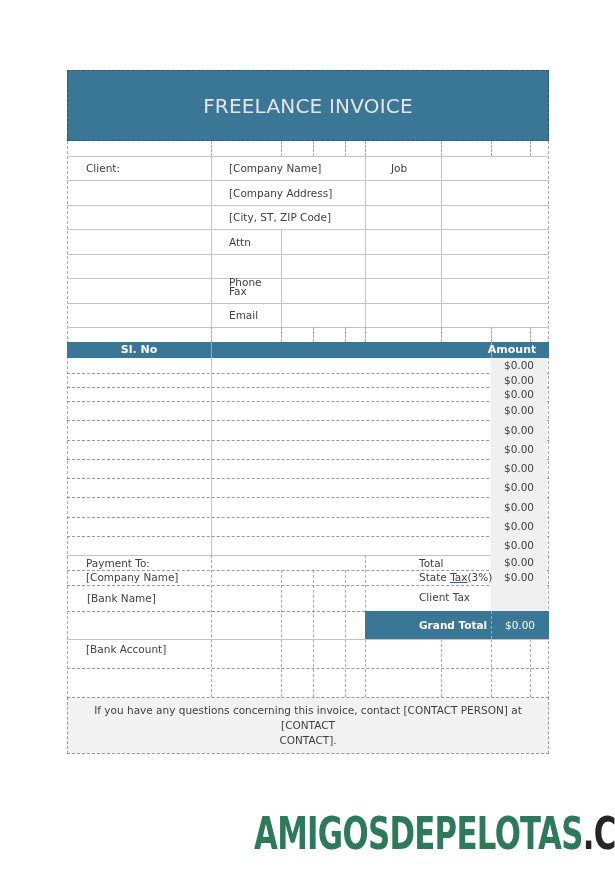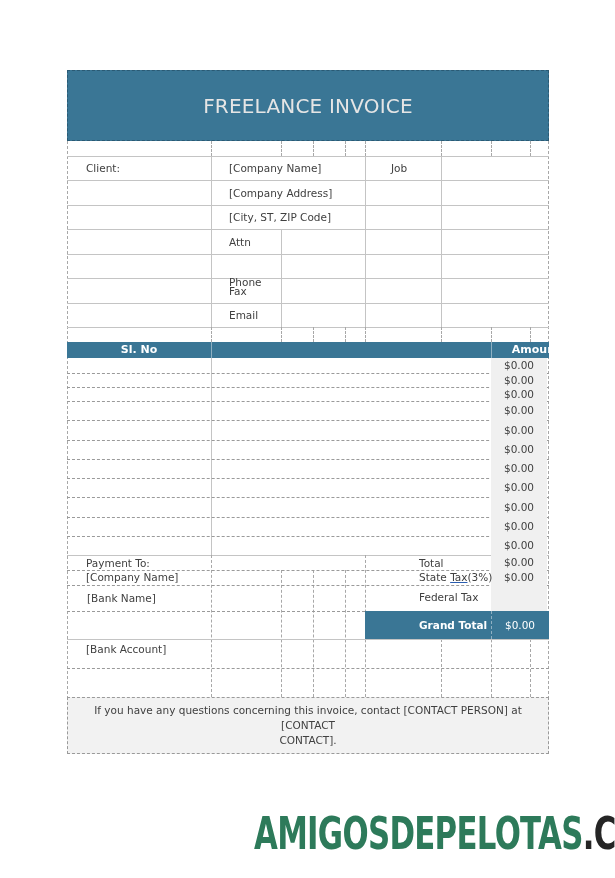--- a/index.html
+++ b/index.html
@@ -100,21 +100,21 @@
     <div class="vdash" style="left:298px;top:257px;height:15px;"></div>
     <div class="vdash" style="left:374px;top:257px;height:15px;"></div>
     <div class="vdash" style="left:424px;top:257px;height:15px;"></div>
     <div class="vdash" style="left:463px;top:257px;height:15px;"></div>
   </div>
 
   <div class="th-bar"></div>
   <div class="vline" style="left:144px;top:272px;height:16px;border-color:#8fb0c2;"></div>
   <div class="vline" style="left:424px;top:272px;height:16px;border-color:#8fb0c2;"></div>
   <span class="th" style="left:0;width:144px;">Sl. No</span>
-  <span class="th" style="left:440px;width:58px;">Amount</span>
+  <span class="th" style="left:416px;width:58px;">Amount</span>
 
   <div>
     <div class="vline" style="left:144px;top:288px;height:197px;"></div>
     <div class="vline" style="left:424px;top:288px;height:197px;"></div>
 
     <div class="amount-cell" style="top:288px;height:15px;line-height:15px;">$0.00</div>
     <div class="hdash" style="left:0;top:303px;width:482px;"></div>
     <div class="amount-cell" style="top:303px;height:14px;line-height:14px;">$0.00</div>
     <div class="hdash" style="left:0;top:317px;width:482px;"></div>
     <div class="amount-cell" style="top:317px;height:14px;line-height:14px;">$0.00</div>
@@ -157,21 +157,21 @@
     <div class="amount-cell" style="top:500px;height:15px;line-height:15px;">$0.00</div>
     <div class="amount-cell" style="top:515px;height:26px;line-height:26px;"></div>
 
     <span class="txt" style="left:19px;top:486px;">Payment To:</span>
     <span class="txt" style="left:19px;top:500px;">[Company Name]</span>
     <span class="txt" style="left:20px;top:521px;">[Bank Name]</span>
     <span class="txt" style="left:19px;top:540px;margin-top:32px;">[Bank Account]</span>
 
     <span class="txt" style="left:352px;top:486px;">Total</span>
     <span class="txt" style="left:352px;top:500px;text-align:right;"><span>State </span><span class="link-underline">Tax</span><span>(3%)</span></span>
-    <span class="txt" style="left:352px;top:520px;">Federal Tax</span>
+    <span class="txt" style="left:352px;top:520px;">Client Tax</span>
 
     <div class="grand-bar"></div>
     <div class="vdash" style="left:424px;top:541px;height:28px;border-color:#8fb0c2;"></div>
     <span class="txt" style="left:352px;top:548px;color:#ffffff;font-weight:bold;">Grand Total</span>
     <span class="txt" style="left:424px;width:58px;text-align:center;top:548px;color:#ffffff;">$0.00</span>
   </div>
 
   <div class="footer-box">
     <div>
       <div>If you have any questions concerning this invoice, contact [CONTACT PERSON] at [CONTACT</div>

